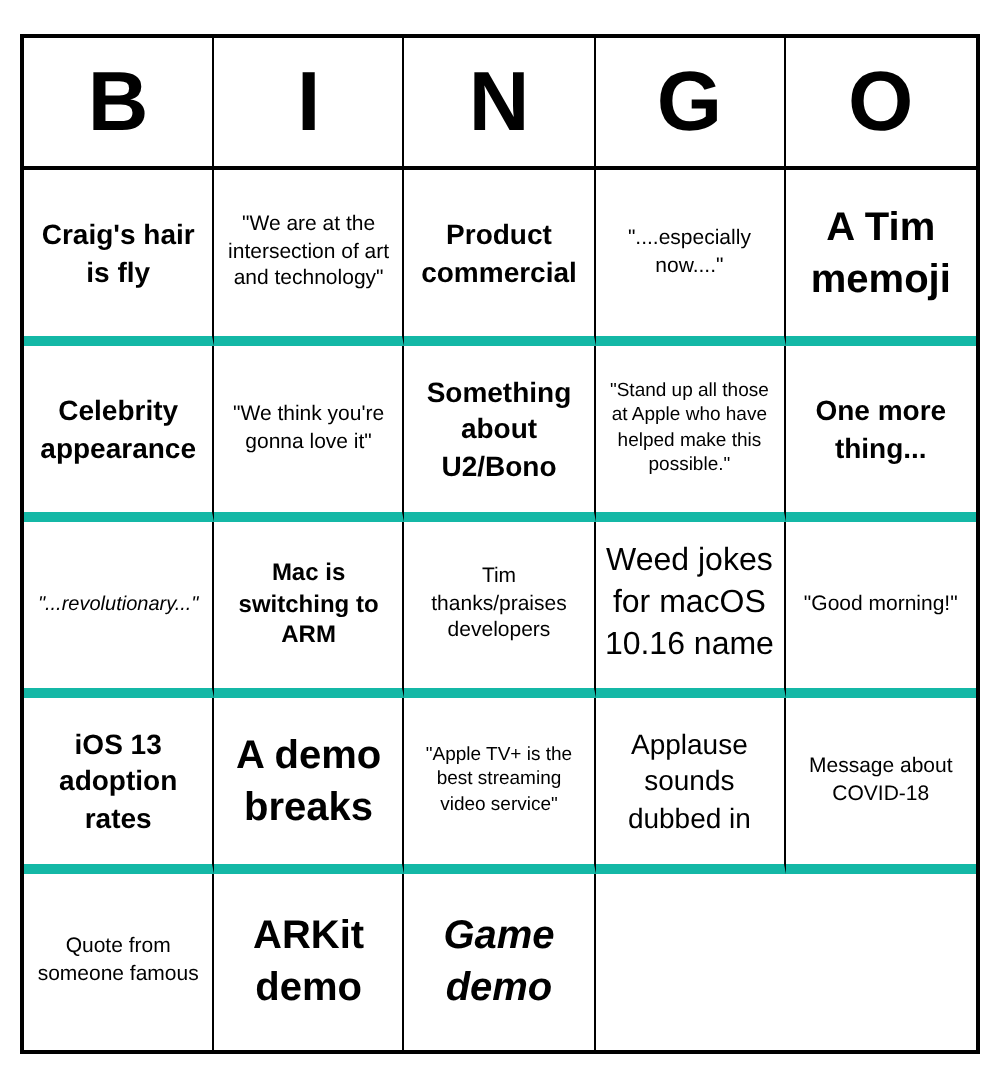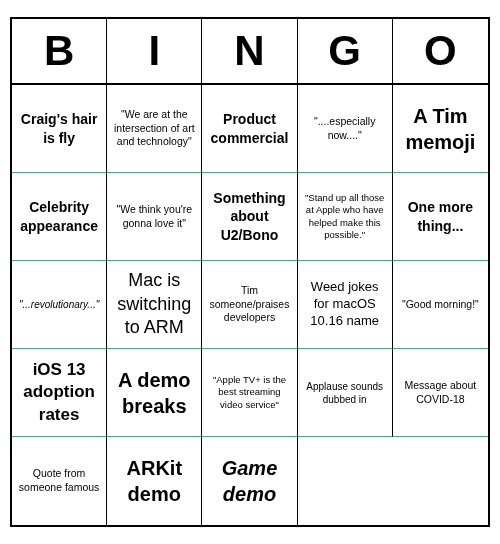--- a/index.html
+++ b/index.html
@@ -31,21 +31,21 @@
     .bingo-letter:last-child {
       border-right: none;
     }
     .bingo-grid {
       display: grid;
       grid-template-columns: repeat(5, 1fr);
       grid-template-rows: repeat(5, 1fr);
     }
     .bingo-cell {
       border-right: 1px solid #000;
-      border-bottom: 1px solid #14b8a6;
+      border-bottom: 5px solid #14b8a6;
       min-height: 88px;
       display: flex;
       align-items: center;
       justify-content: center;
       text-align: center;
       padding: 4px;
       font-size: 11px;
       line-height: 1.3;
       cursor: pointer;
       position: relative;
@@ -73,26 +73,26 @@
       <div class="bingo-cell" style="font-size: 10.5px;">"We are at the intersection of art and technology"</div>
       <div class="bingo-cell" style="font-size: 14px; font-weight: bold;">Product commercial</div>
       <div class="bingo-cell" style="font-size: 10.5px;">"....especially now...."</div>
       <div class="bingo-cell" style="font-size: 20px; font-weight: bold;">A Tim memoji</div>
       <div class="bingo-cell" style="font-size: 14px; font-weight: bold;">Celebrity appearance</div>
       <div class="bingo-cell" style="font-size: 10.5px;">"We think you're gonna love it"</div>
       <div class="bingo-cell" style="font-size: 14px; font-weight: bold;">Something about U2/Bono</div>
       <div class="bingo-cell" style="font-size: 9.5px;">"Stand up all those at Apple who have helped make this possible."</div>
       <div class="bingo-cell" style="font-size: 14px; font-weight: bold;">One more thing...</div>
       <div class="bingo-cell" style="font-style: italic; font-size: 10px;">"...revolutionary..."</div>
-      <div class="bingo-cell" style="font-size: 18px; font-weight: normal;">Mac is switching to ARM</div>
-      <div class="bingo-cell" style="font-size: 10.5px;">Tim someone/praises developers</div>
-      <div class="bingo-cell" style="font-size: 13px;">Weed jokes for macOS 10.16 name</div>
+      <div class="bingo-cell" style="font-size: 12px; font-weight: bold;">Mac is switching to ARM</div>
+      <div class="bingo-cell" style="font-size: 10.5px;">Tim thanks/praises developers</div>
+      <div class="bingo-cell" style="font-size: 16px;">Weed jokes for macOS 10.16 name</div>
       <div class="bingo-cell" style="font-size: 10.5px;">"Good morning!"</div>
-      <div class="bingo-cell" style="font-size: 17px; font-weight: bold;">iOS 13 adoption rates</div>
+      <div class="bingo-cell" style="font-size: 14px; font-weight: bold;">iOS 13 adoption rates</div>
       <div class="bingo-cell" style="font-size: 20px; font-weight: bold;">A demo breaks</div>
       <div class="bingo-cell" style="font-size: 9.5px;">"Apple TV+ is the best streaming video service"</div>
-      <div class="bingo-cell" style="font-size: 10px;">Applause sounds dubbed in</div>
+      <div class="bingo-cell" style="font-size: 14px;">Applause sounds dubbed in</div>
       <div class="bingo-cell" style="font-size: 10.5px;">Message about COVID-18</div>
       <div class="bingo-cell" style="font-size: 10.5px;">Quote from someone famous</div>
       <div class="bingo-cell" style="font-size: 20px; font-weight: bold;">ARKit demo</div>
       <div class="bingo-cell" style="font-size: 20px; font-weight: bold; font-style: italic;">Game demo</div>
     </div>
 </div>
 
 </body></html>

